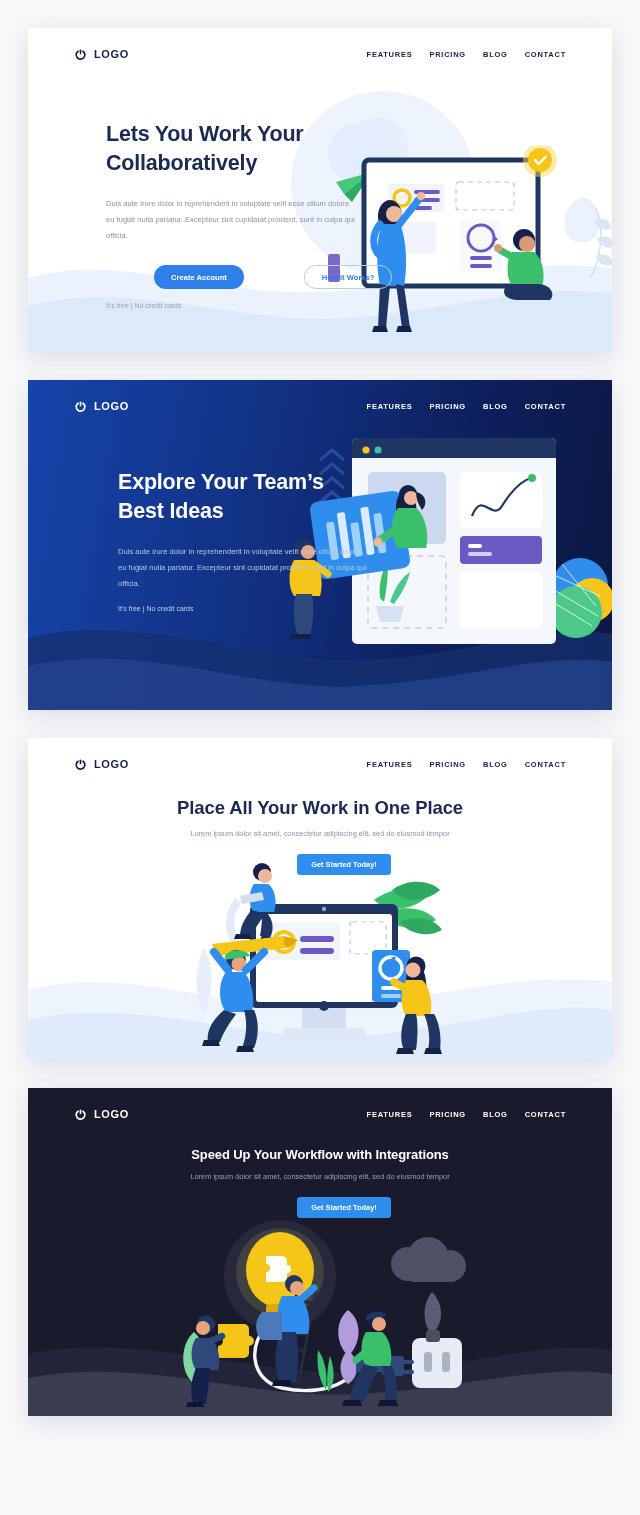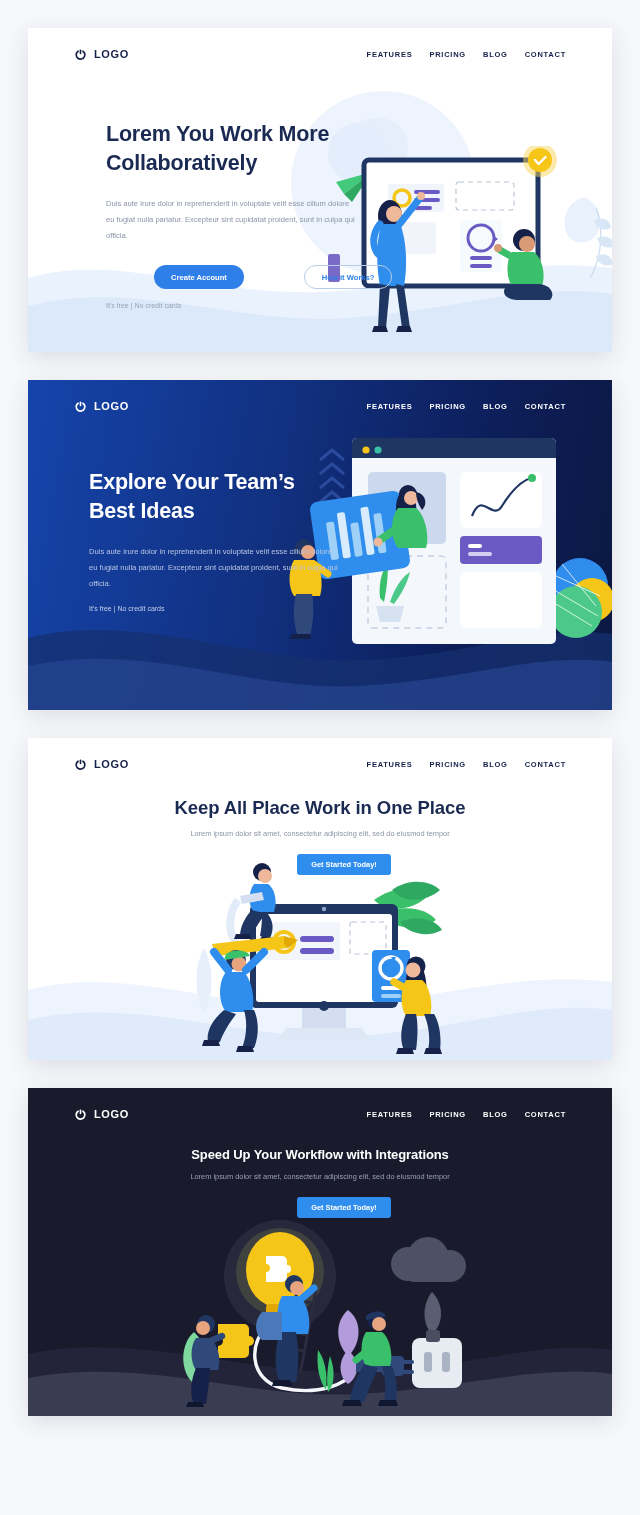--- a/index.html
+++ b/index.html
@@ -119,21 +119,21 @@
     font-size: 7.6px; font-weight: bold;
   }
   .fineprint { margin-top: 13px; font-size: 7px; color: #9aa2b4; }
 
   
   .s2 {
     height: 330px;
     background: linear-gradient(100deg, #1544ab 0%, #11307f 42%, #0d1f5c 72%, #0b1840 100%);
   }
   .s2 .waves { position: absolute; left: 0; bottom: 0; width: 584px; height: 110px; }
-  .s2 .copy { position: absolute; left: 61px; top: 88px; width: 250px; z-index: 30; }
+  .s2 .copy { position: absolute; left: 90px; top: 88px; width: 250px; z-index: 30; }
   .s2 .h1 { color: #ffffff; }
   .s2 .lead { color: #b9c6e4; }
   .btn-green {
     height: 23px; padding: 0 14px;
     border-radius: 3px;
     background: #3ac06a;
     color: #fff;
     font-size: 7.6px; font-weight: bold;
   }
   .s2 .fineprint { color: #c3cfe8; }
@@ -261,21 +261,21 @@
         <circle cx="196" cy="94" r="11" fill="#16214a"></circle>
         <circle cx="199" cy="98" r="8" fill="#d99a76"></circle>
         <path d="M184 106 C 178 114, 178 132, 184 140 L 214 140 C 218 128, 214 112, 206 106z" fill="#3ac06a"></path>
         <path d="M186 112 L 172 104" stroke="#3ac06a" stroke-width="7" stroke-linecap="round"></path>
         <circle cx="170" cy="102" r="4" fill="#d99a76"></circle>
         <path d="M180 138 C 172 146, 176 154, 192 154 L 222 154 C 228 148, 222 138, 210 138z" fill="#1f3663"></path>
       </g>
     </svg>
 
     <div class="copy">
-      <h1 class="h1">Lorem You Work More Collaboratively</h1>
+      <h1 class="h1">Lets You Work Your Collaboratively</h1>
       <p class="lead">Duis aute irure dolor in reprehenderit in voluptate velit esse cillum dolore eu fugiat nulla pariatur. Excepteur sint cupidatat proident, sunt in culpa qui officia.</p>
       <div class="btn-row">
         <button class="btn btn-primary">Create Account</button>
         <button class="btn btn-ghost">How it Works?</button>
       </div>
       <div class="fineprint">It's free | No credit cards</div>
     </div>
   </div>
 
   <div class="card s2">
@@ -393,21 +393,21 @@
       </div>
       <div class="nav-links">
         <a class="nav-link">FEATURES</a>
         <a class="nav-link">PRICING</a>
         <a class="nav-link">BLOG</a>
         <a class="nav-link">CONTACT</a>
       </div>
     </div>
 
     <div class="center-copy">
-      <h2 class="h2">Keep All Place Work in One Place</h2>
+      <h2 class="h2">Place All Your Work in One Place</h2>
       <p class="sub">Lorem ipsum dolor sit amet, consectetur adipiscing elit, sed do eiusmod tempor</p>
       <button class="btn btn-cta">Get Started Today!</button>
     </div>
 
     <svg class="illus" style="left:150px;top:118px;width:300px;height:204px;" viewBox="0 0 300 204">
 
       <path d="M26 92 C 16 110, 16 140, 26 158 C 36 140, 36 110, 26 92z" fill="#e7effa"></path>
       <path d="M60 44 C 50 58, 50 76, 58 86" stroke="#e2ebf8" stroke-width="8" fill="none"></path>
 
       <g fill="#3ac06a">

